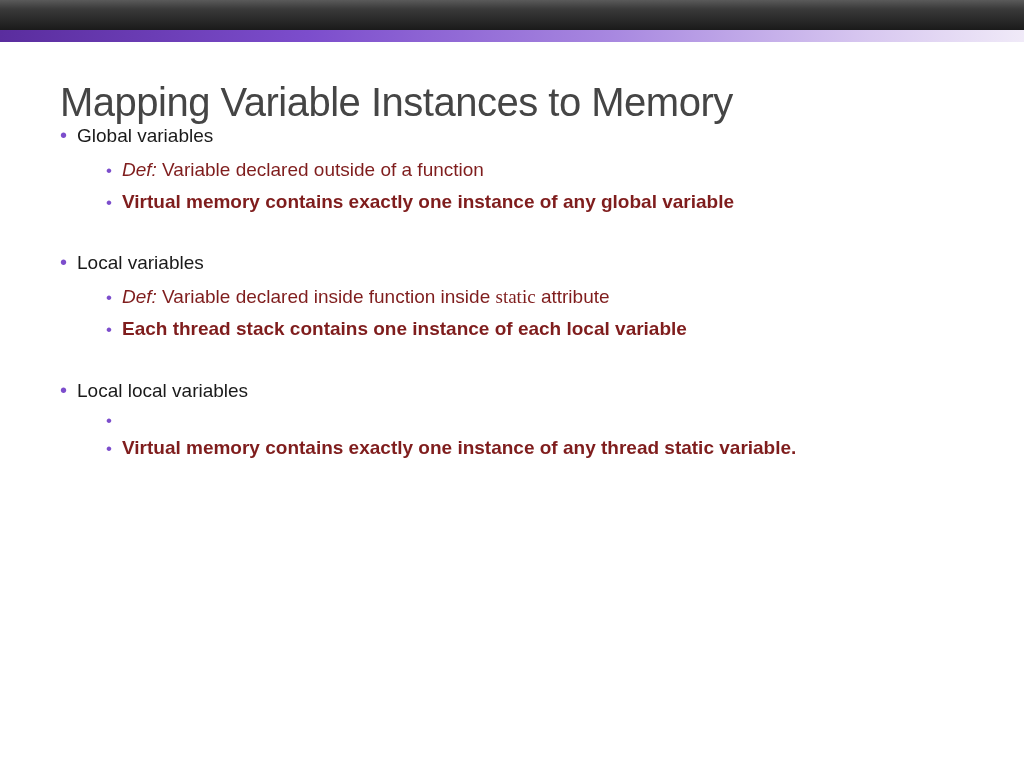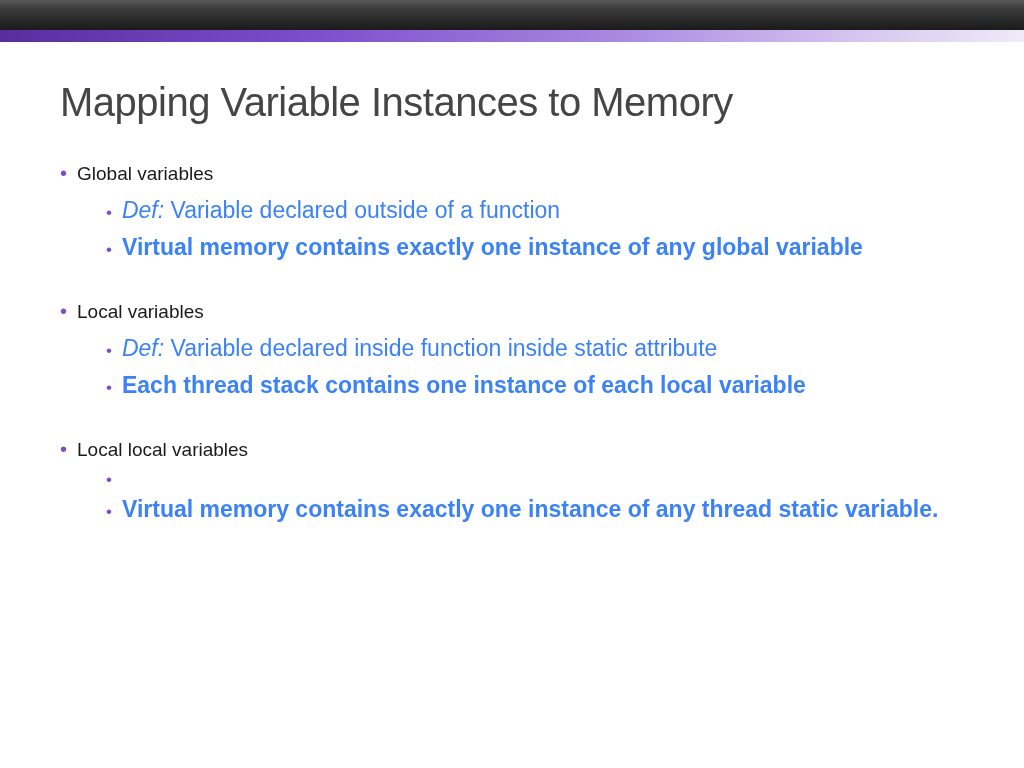--- a/index.html
+++ b/index.html
@@ -22,21 +22,20 @@
       height: 12px;
       background: linear-gradient(to right, #5a2d9e 0%, #7c4dcc 30%, #a888e0 60%, #d8c8f0 85%, #f0eaf8 100%);
     }
     .content {
       padding: 38px 60px 0 60px;
     }
     .slide-title {
       font-size: 40px;
       font-weight: 400;
       color: #454545;
-      margin-bottom: 38px;
       letter-spacing: -0.5px;
     }
     .section {
       margin-bottom: 38px;
     }
     .level1 {
       display: flex;
       align-items: baseline;
       margin-bottom: 10px;
     }
@@ -59,28 +58,28 @@
       line-height: 1.35;
     }
     .level2 .bullet {
       color: #7c4dcc;
       font-size: 17px;
       margin-right: 10px;
       line-height: 1;
       flex-shrink: 0;
     }
     .level2 .text {
-      font-size: 23px;
-      color: #3b82f6;
+      font-size: 19px;
+      color: #7f1d1d;
     }
     .def-label {
       font-style: italic;
     }
     .code {
-      font-family: Liberation Sans, sans-serif;
+      font-family: Liberation Serif, serif;
     }
     .emphasis {
       color: #8b1a1a;
       font-weight: bold;
       text-align: center;
     }
   </style>
 </head>
 <body>
 

